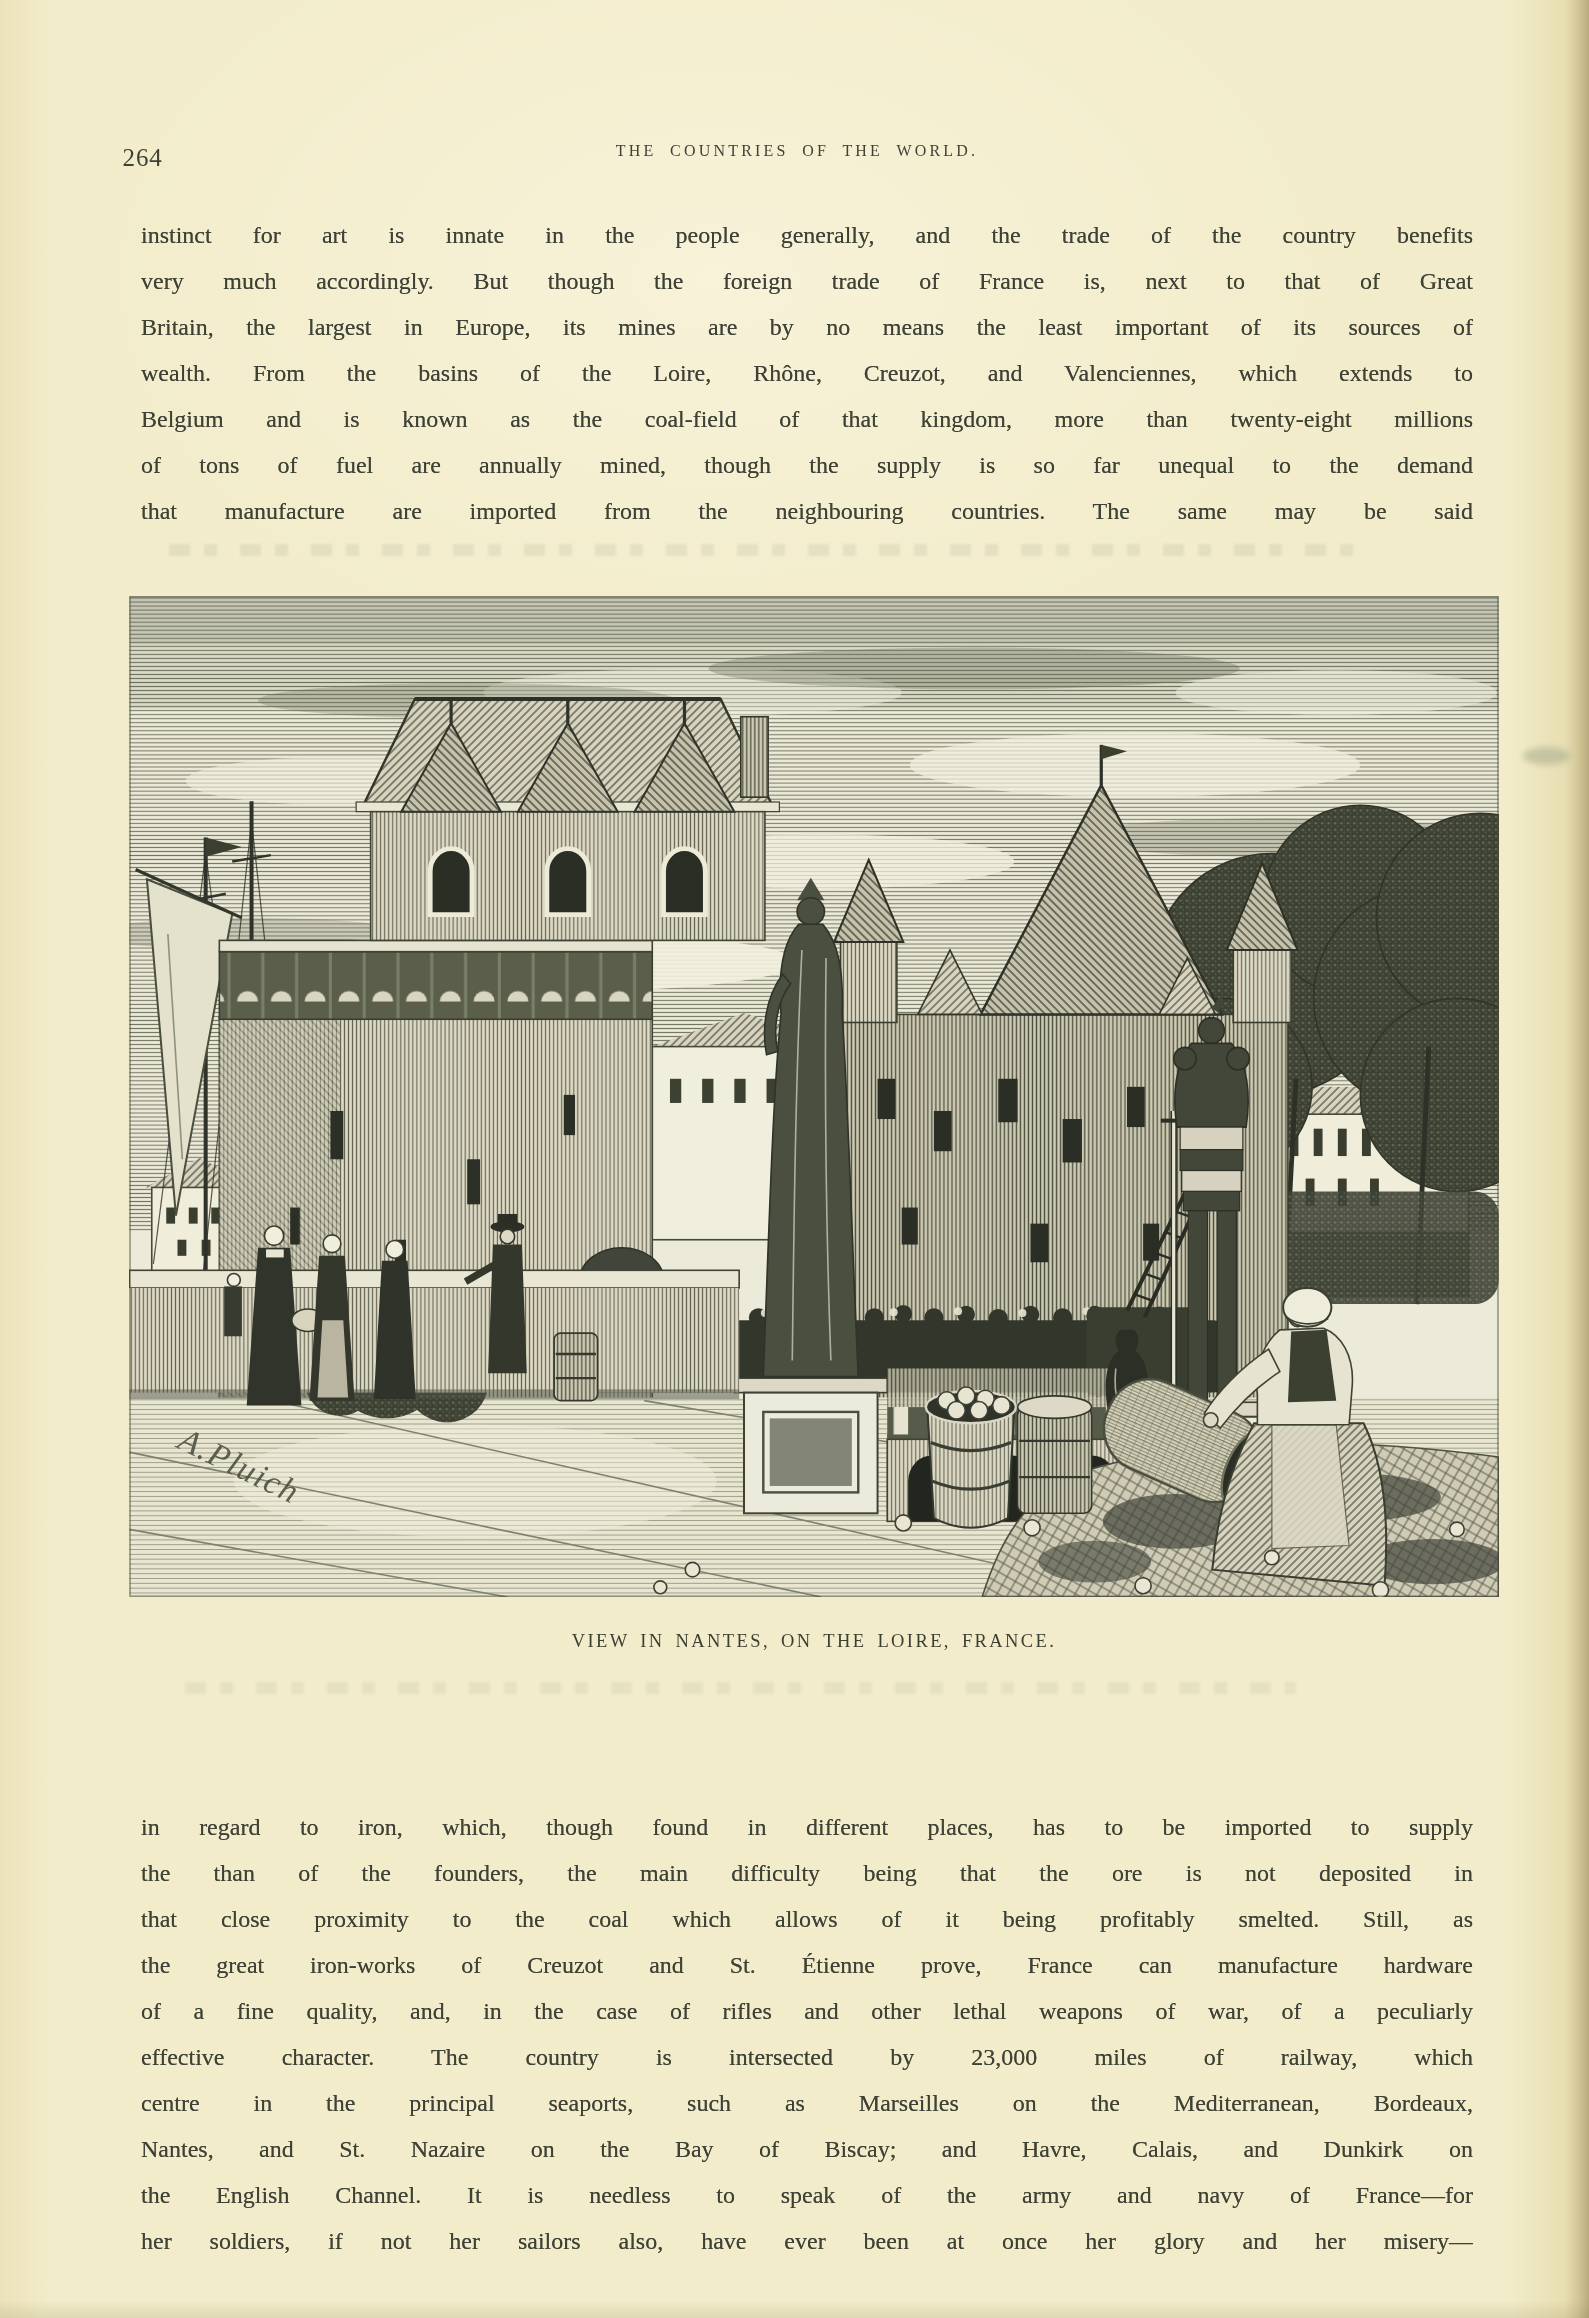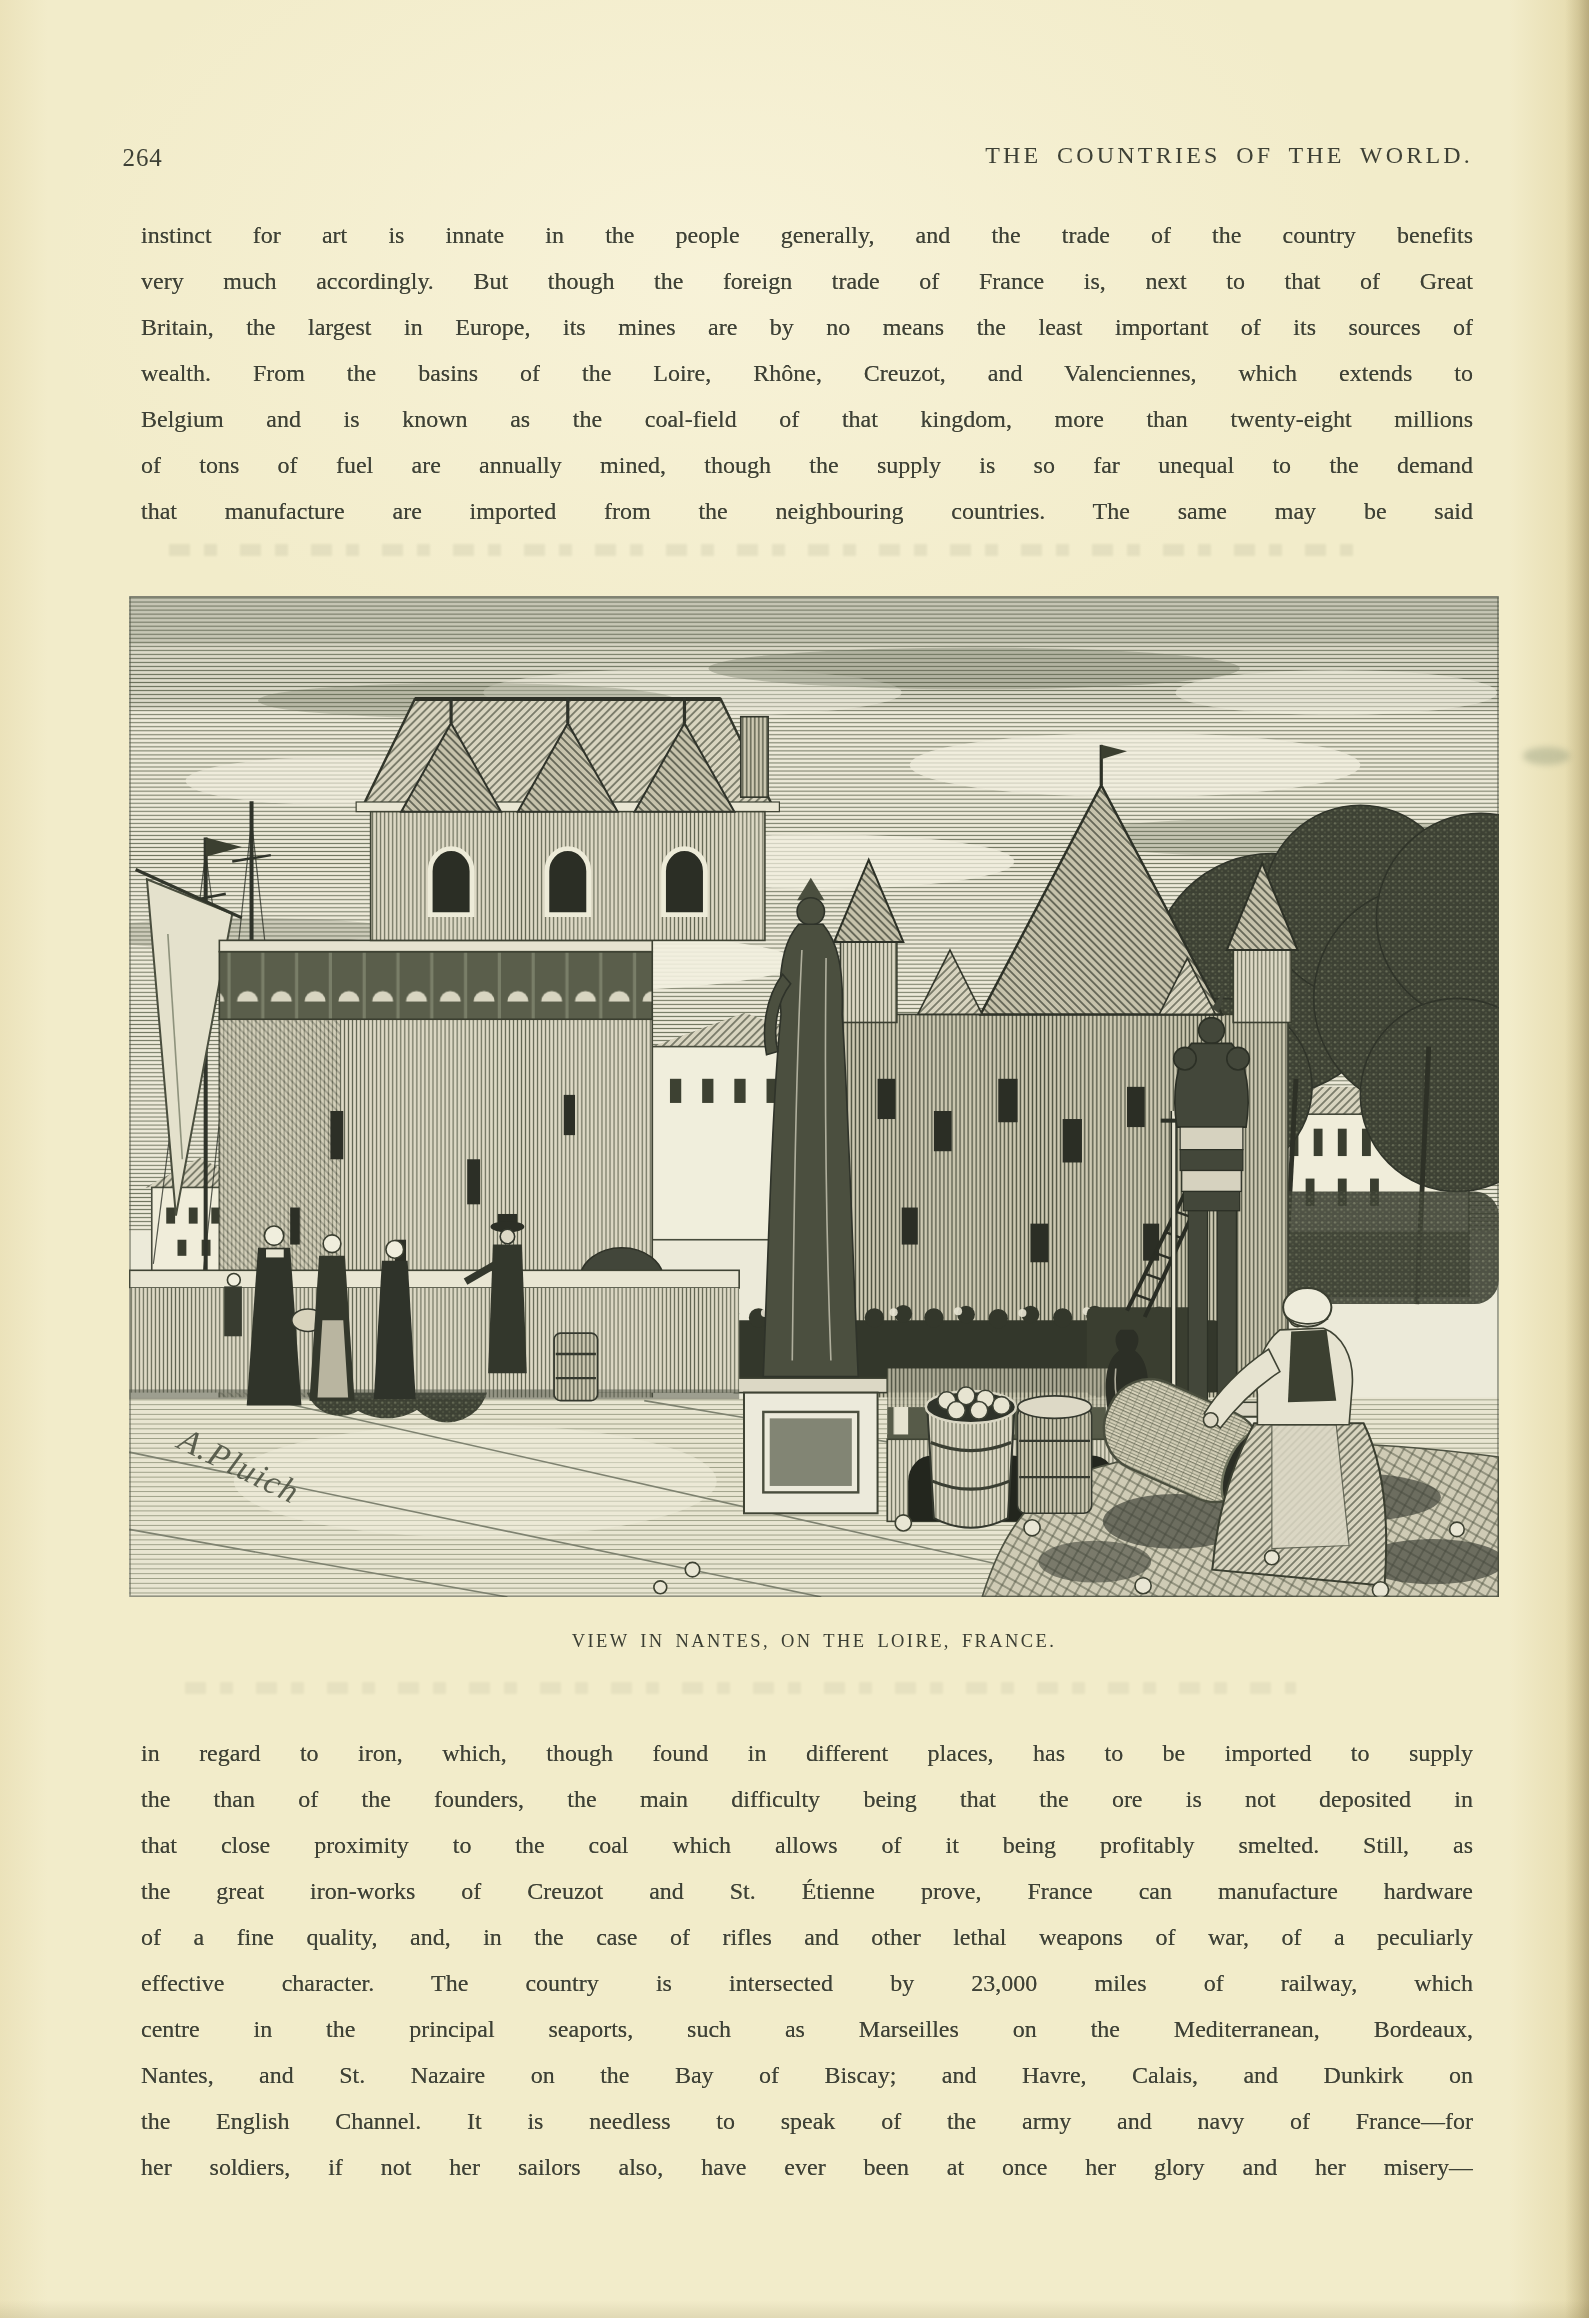--- a/index.html
+++ b/index.html
@@ -11,25 +11,25 @@
       linear-gradient(90deg,#ebe2ba 0%,#f2ecca 3%,#f2ecca 95%,#e3d8a8 100%),
       #f1ebc9; padding-left: 44px;}
   .edge-right{position:absolute;right:0;top:0;width:24px;height:100%;
     background:linear-gradient(90deg,rgba(0,0,0,0) 0%,rgba(115,95,45,.16) 55%,rgba(85,65,25,.30) 100%);}
   .edge-bottom{position:absolute;left:0;bottom:0;width:100%;height:19.3px;
     background:linear-gradient(180deg,rgba(0,0,0,0),rgba(110,90,40,.14));}
   .smudge{position:absolute;left:1523px;top:747px;width:47px;height:17.7px;border-radius:50%;
     background:#99a081;opacity:.45;filter:blur(3.2px);}
   .header{position:absolute;top:142px;left:121px;width:1352px;height:35px;color:#3e4136;}
   .page-num{position:absolute;left:1.6px;top:1.6px;font-size:25px;letter-spacing:0.8px;}
-  .running-title{position:absolute;left:0;right:0;top:0;text-align:right;font-size:24px;
+  .running-title{position:absolute;left:0;right:0;top:0;text-align:center;font-size:16px;
     letter-spacing:3.2px;word-spacing:6.4px;}
   .para{position:absolute;left:121px;width:1352px;color:#3e4136;}
   .para1{top:212px;}
-  .para2{top:1730px;}
+  .para2{top:1804px;}
   .text-line{height:46px;line-height:46px;font-size:24px;text-align:justify;text-align-last:justify;
     overflow:hidden;white-space:nowrap;text-shadow:0 0 0.5px rgba(62,65,54,.75);margin-left:20px;}
   .ghost{position:absolute;height:12px;opacity:.10;filter:blur(1.3px);
     background:repeating-linear-gradient(90deg,#6b6f52 0 21px,transparent 21px 35px,#6b6f52 35px 48px,transparent 48px 71px);}
   .g1{top:544px;left:169px;width:1191px;}
   .g2{top:1682px;left:185px;width:1111px;opacity:.08;}
   .engraving{position:absolute;left:129px;top:596px;width:1370px;height:1001px;margin:0;}
   .engraving svg{display:block;width:100%;height:100%;}
   .caption{position:absolute;top:1631px;left:129px;width:1370px;text-align:center;
     font-size:18.5px;letter-spacing:2.4px;word-spacing:4px;color:#3b3e33;}

